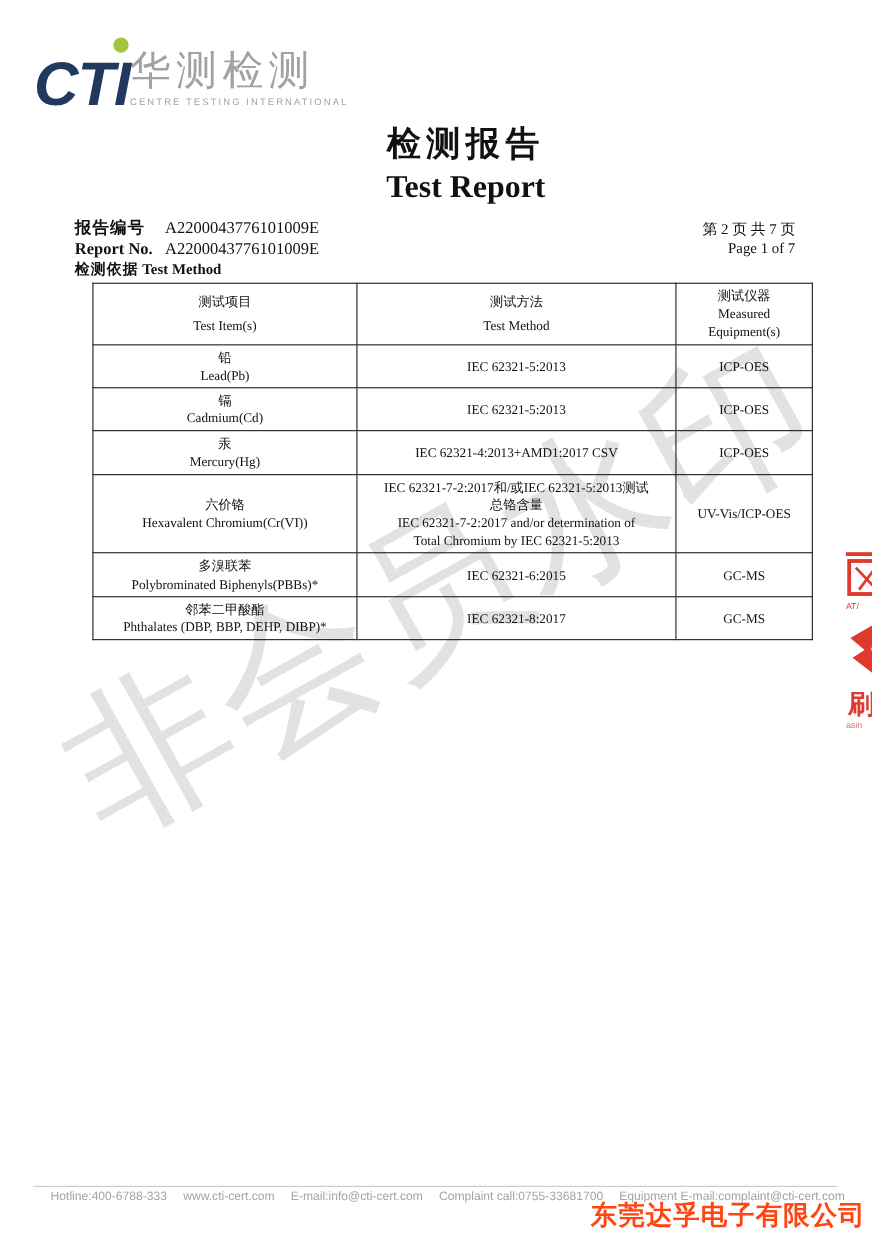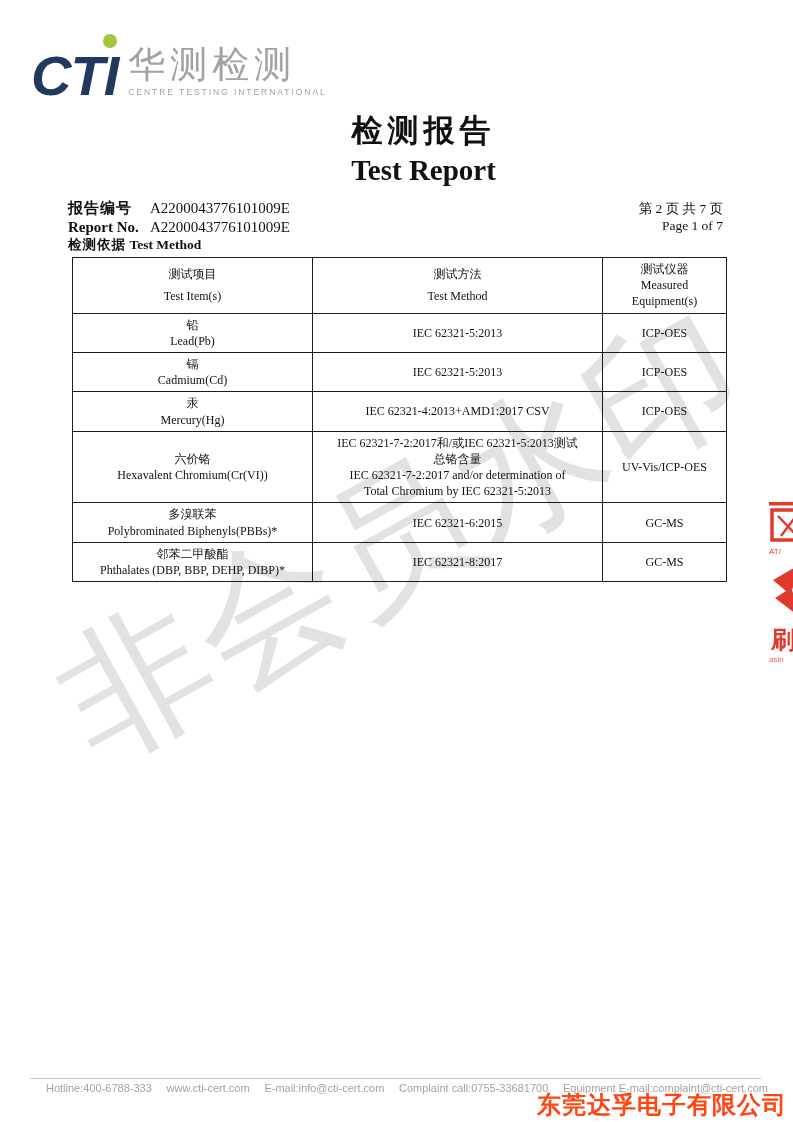--- a/index.html
+++ b/index.html
@@ -20,40 +20,40 @@
     font-family:"Liberation Sans", sans-serif; user-select:none;
   }
   .content{position:relative; z-index:1;}
   
   .logo{position:absolute; left:31px; top:28px; display:flex; align-items:flex-start;}
   .cti-wrap{position:relative; padding-top:26px;}
   .cti{font-family:"Liberation Sans", sans-serif; font-weight:800; font-size:56px;
        line-height:0.78; color:var(--navy); letter-spacing:-1px;font-style:italic;}
   .cti-dot{position:absolute; width:14px; height:14px; border-radius:50%;
        background:var(--green); left:72px; top:6px;}
-  .logo-right{margin-left:10px; padding-top:18px;}
+  .logo-right{margin-left:0; padding-top:18px;}
   .logo-cn{font-size:37px; line-height:1; color:var(--gray_logo); letter-spacing:5px; font-weight:500;}
   .logo-en{font-family:"Liberation Sans", sans-serif; font-size:8.6px; letter-spacing:1.9px;
        color:var(--gray_logo); margin-top:4px;}
   
   .title-block{position:absolute; top:110px; left:0; width:100%; text-align:center;padding-left:27px;}
   .title-cn{font-size:31px; font-weight:700; letter-spacing:5px;}
   .title-en{font-size:29px; font-weight:700; font-family:"Liberation Serif", serif; margin-top:2px;}
   
   .info-left{position:absolute; left:68px; top:199px; font-size:15px; line-height:1.25;}
   .info-row{display:flex;}
   .info-label{width:80px; font-weight:700;}
   .info-label.cjk{letter-spacing:1px;}
   .info-value{margin-left:2px;}
   .info-right{position:absolute; right:70px; top:201px; text-align:right; font-size:13.5px; line-height:1.25;}
   .section-label{position:absolute; left:68px; top:236px; font-size:13.5px; font-weight:700;}
   .section-label .cn{letter-spacing:1px;}
   
   table.report{
-    position:absolute; left:72px; top:257px; width:654px;
+    position:absolute; left:84px; top:257px; width:654px;
     border-collapse:collapse; table-layout:fixed; font-size:12px;
   }
   table.report col.c1{width:240px;} table.report col.c2{width:290px;} table.report col.c3{width:124px;}
   table.report th, table.report td{
     border:1.5px solid var(--border); text-align:center; vertical-align:middle;
     padding:3px 4px; font-weight:400; background:transparent; line-height:1.35;
   }
   table.report th{height:44px;}
   .th-cn{display:block; margin-bottom:6px;}
   .th-cn.tight{margin-bottom:0;}

